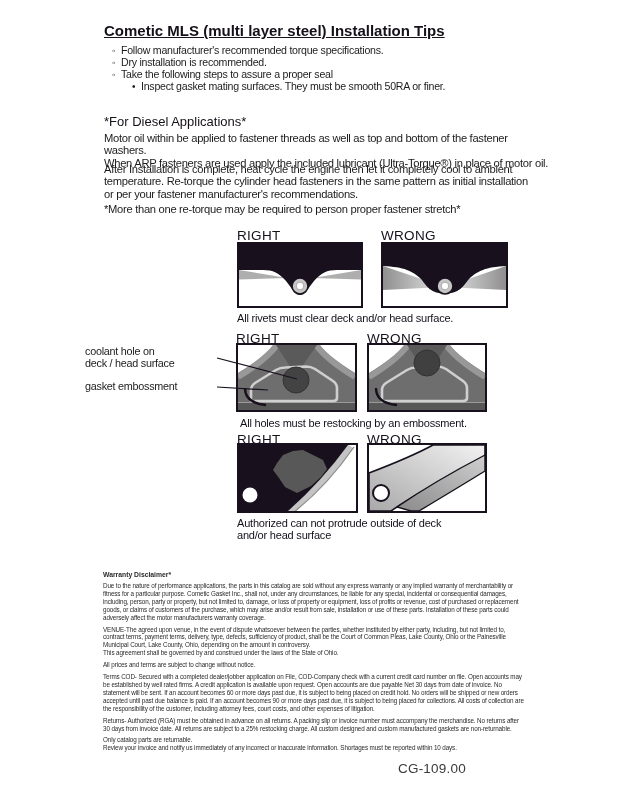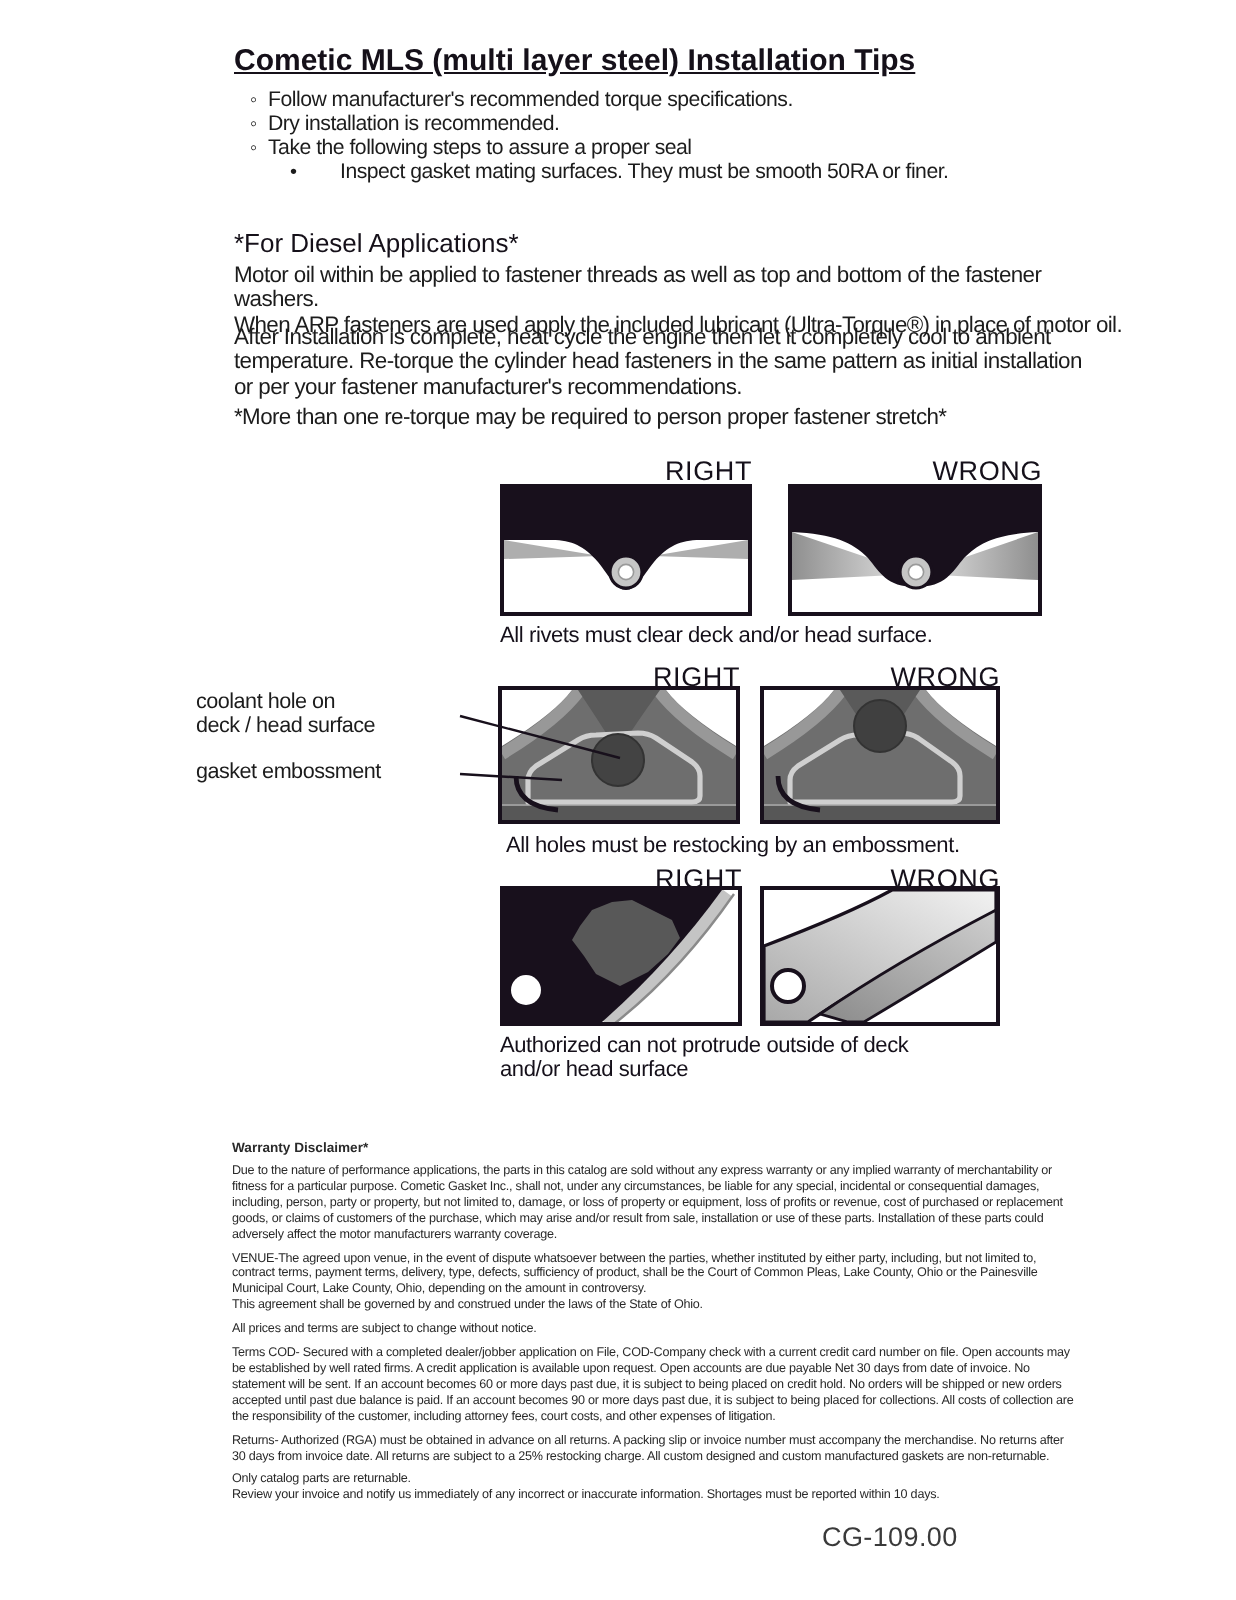--- a/index.html
+++ b/index.html
@@ -1,45 +1,45 @@
 <!DOCTYPE html>
 <html><head>
 <meta charset="utf-8">
 <style>
   html,body{margin:0;padding:0;background:#ffffff;}
   .page{
     position:relative;width:552px;height:800px;background:#ffffff;
-    font-family:"Liberation Sans","DejaVu Sans",sans-serif;color:#1f1f1f;overflow:hidden;margin-left:13px;
+    font-family:"Liberation Sans","DejaVu Sans",sans-serif;color:#1f1f1f;overflow:hidden;
   }
 
   
   .title{
     position:absolute;left:104px;top:22px;margin:0;
     font-size:15px;font-weight:bold;color:#151019;
     text-decoration:underline;letter-spacing:0;
   }
 
   
   .tips{position:absolute;left:112px;top:45px;font-size:10.6px;letter-spacing:-0.25px;line-height:11.9px;color:#1c1c1c;white-space:nowrap;}
   .tip{display:flex;}
   .tip .mk{width:9px;flex:0 0 9px;}
-  .tip.sub{padding-left:20px;gap:16px;}
+  .tip.sub{padding-left:20px;}
   .mk.o::before{content:"\25E6";font-size:10px;}
   .mk.d::before{content:"\2022";font-size:10px;}
 
   
   .dheading{position:absolute;left:104px;top:114px;margin:0;font-size:13px;font-weight:normal;color:#151019;}
   .para{position:absolute;left:104px;margin:0;font-size:11.2px;line-height:12.4px;letter-spacing:-0.3px;white-space:pre-line;color:#1c1c1c;}
   .p1{top:132px;}
   .p2{top:163px;}
   .note{top:203px;}
 
   
   .dset{position:absolute;left:0;width:618px;}
-  .dlabel{position:absolute;top:0;text-align:right;font-size:13.5px;letter-spacing:0.3px;color:#15101a;}
+  .dlabel{position:absolute;top:0;text-align:left;font-size:13.5px;letter-spacing:0.3px;color:#15101a;}
   .dbox{position:absolute;display:block;}
   .dcaption{position:absolute;font-size:11px;letter-spacing:-0.2px;line-height:12px;color:#15101a;white-space:pre-line;}
   .sidelabel{position:absolute;left:85px;width:130px;text-align:left;font-size:10.8px;letter-spacing:-0.25px;line-height:12px;color:#1c1c1c;white-space:pre-line;}
   .leader{position:absolute;pointer-events:none;}
 
   
   .warranty{position:absolute;left:103px;top:571px;width:422px;color:#2a2a2a;}
   .warranty h3{margin:0 0 4px 0;font-size:6.8px;font-weight:bold;}
   .warranty p{margin:0 0 4px 0;font-size:6.3px;line-height:7.9px;letter-spacing:-0.12px;white-space:pre-line;}
 

